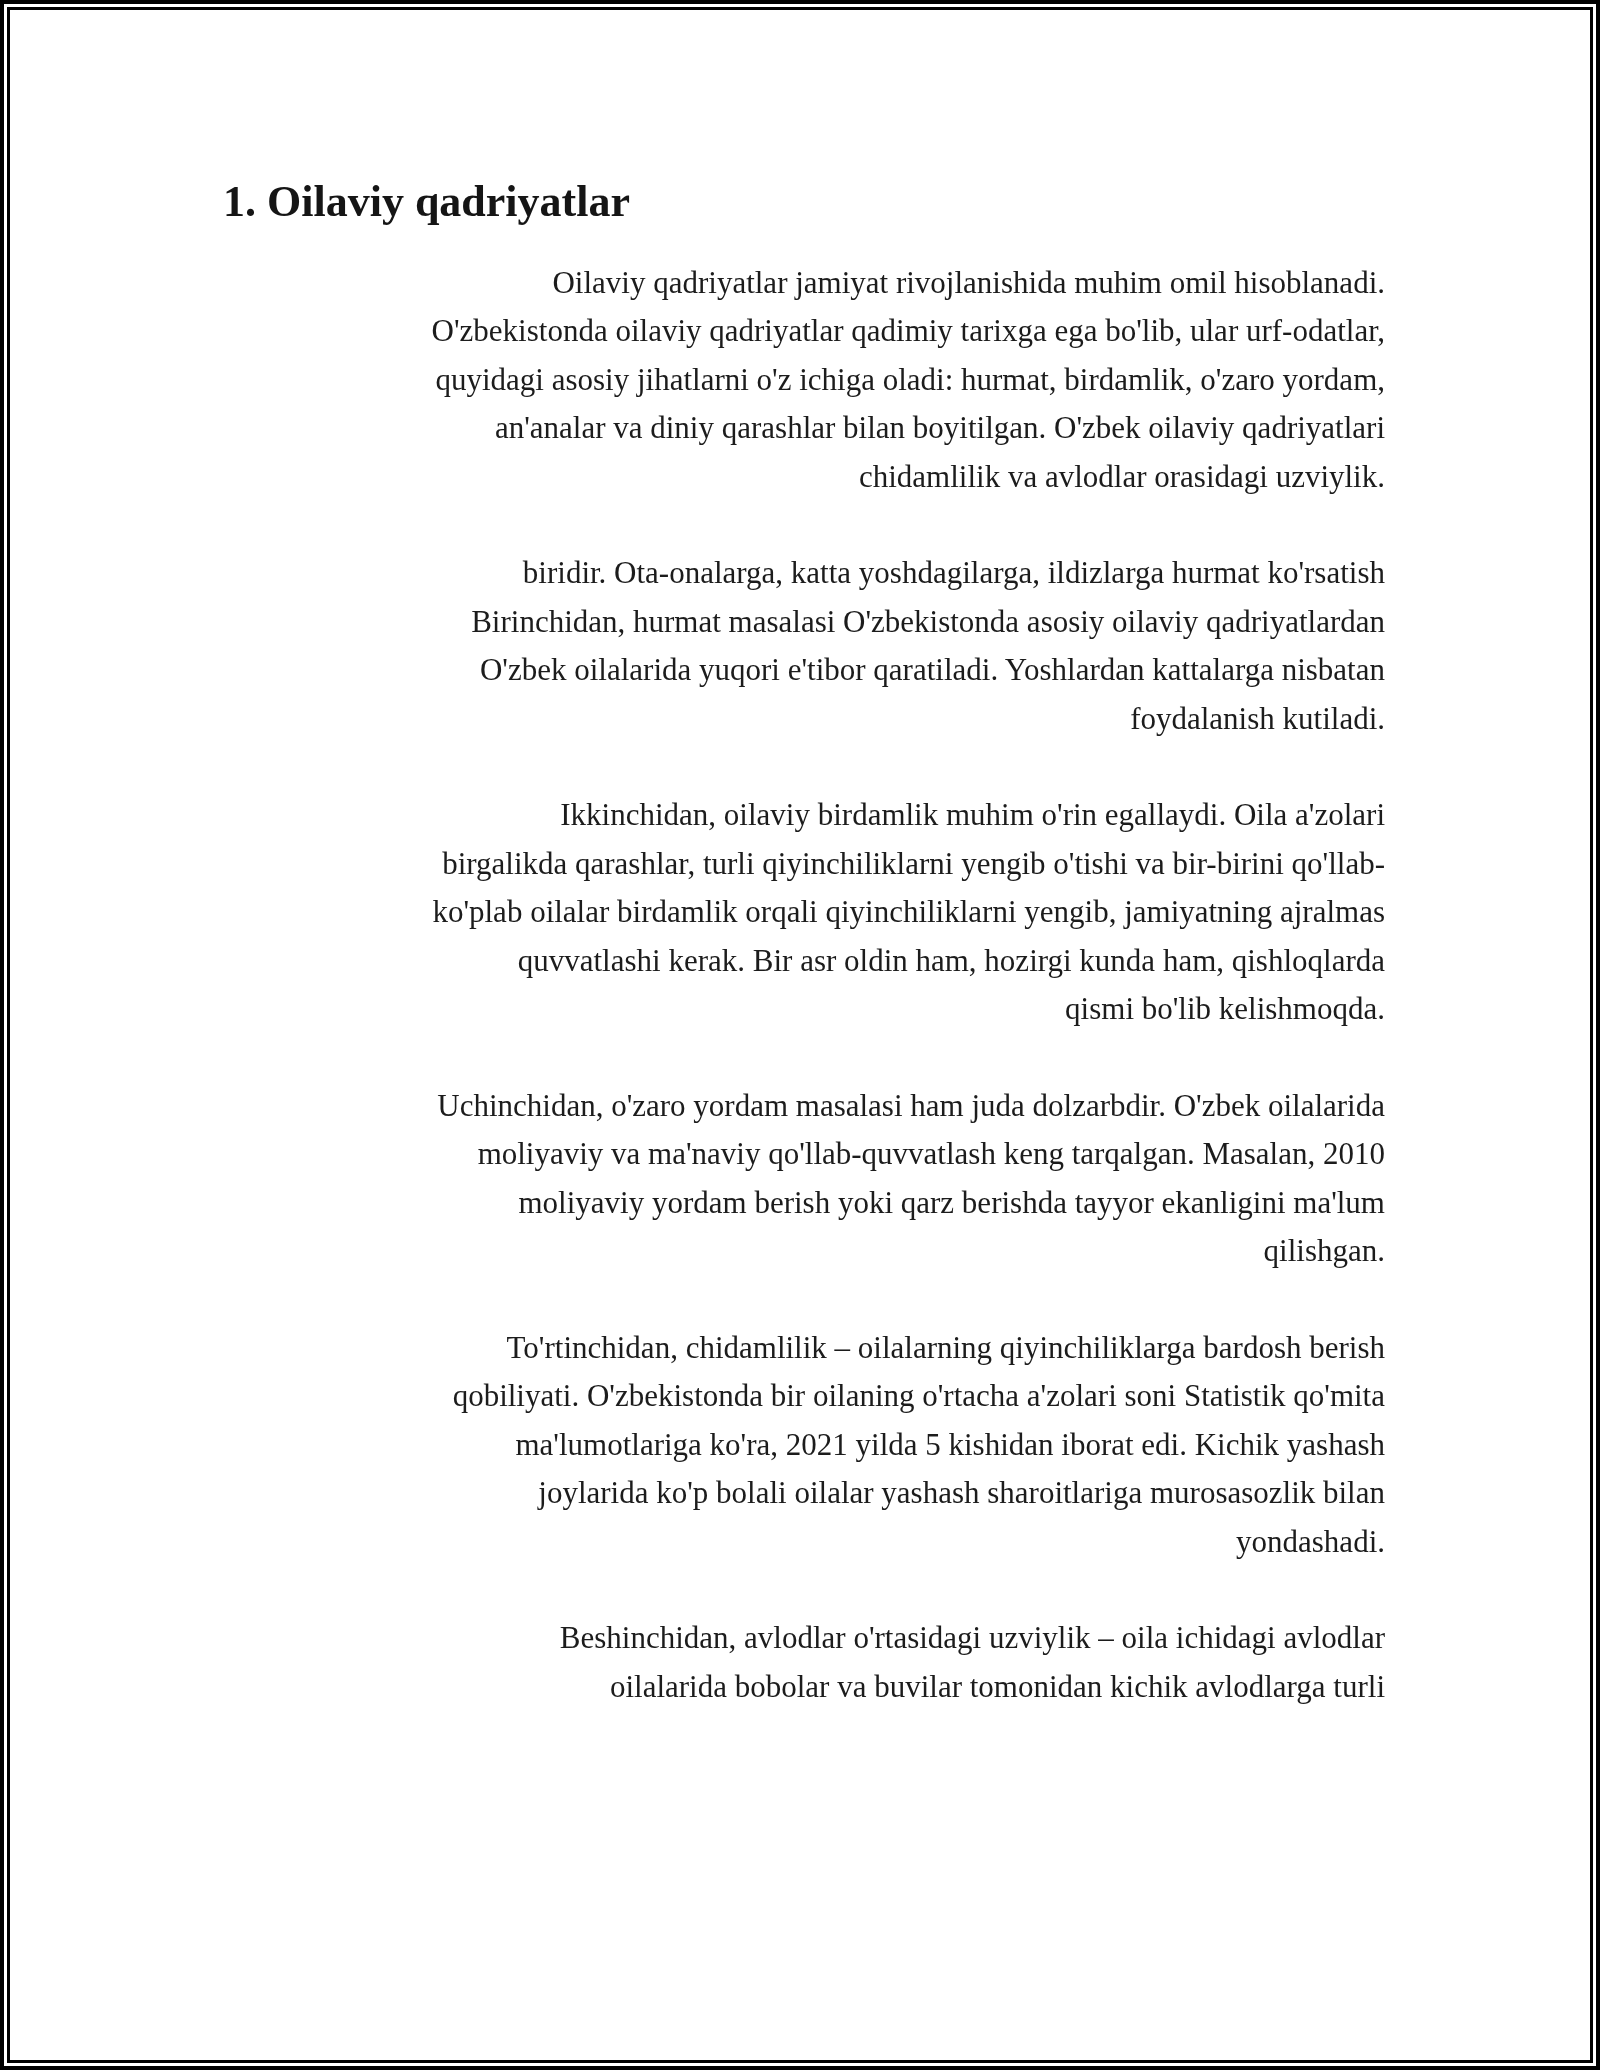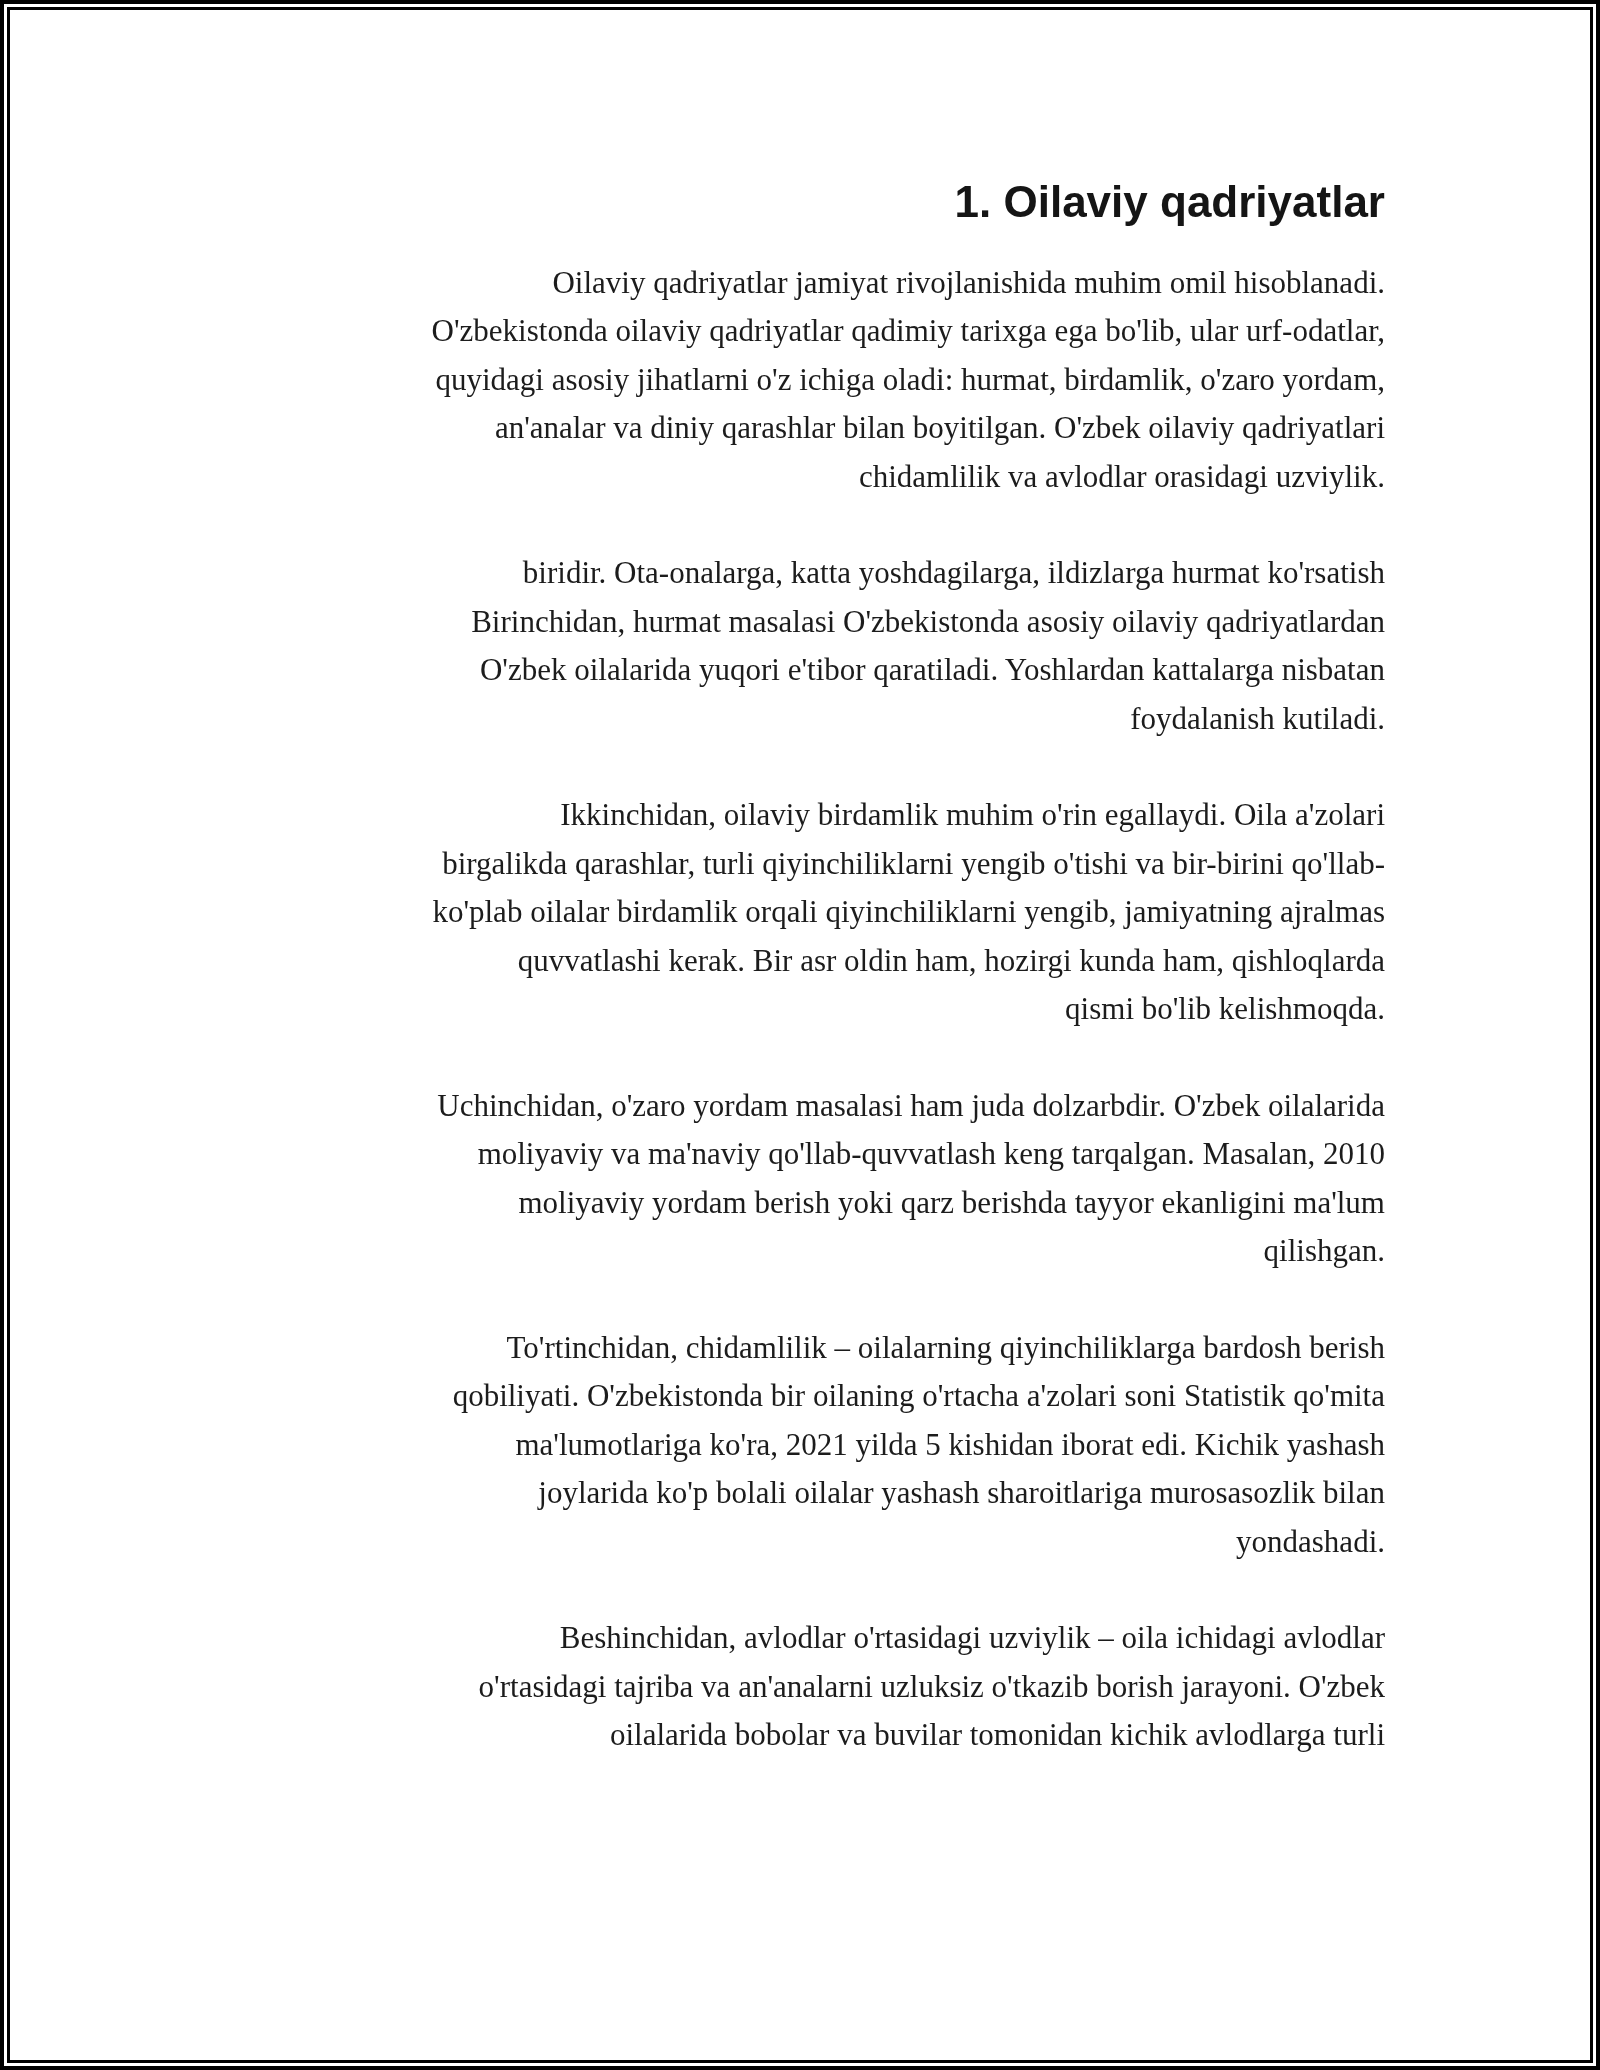--- a/index.html
+++ b/index.html
@@ -19,27 +19,26 @@
   .page-inner {
     box-sizing: border-box;
     width: 100%;
     height: 100%;
     border: 3px solid #000000;
     background: #ffffff;
     padding: 166px 205px 0 213px;
     overflow: hidden;
   }
   .doc-title {
-    font-family: Liberation Sans, sans-serif;
+    font-family: Liberation Serif, serif;
     font-size: 44px;
     font-weight: bold;
     color: #151515;
     margin: 0 0 30px 0;
     line-height: 1.2;
-    text-align: right;
   }
   .para {
     margin: 0 0 48px 0;
     text-align: right;
   }
   .line {
     font-family: "Liberation Serif", "DejaVu Serif", serif;
     font-size: 31px;
     line-height: 48.5px;
     color: #1c1c1c;
@@ -87,18 +86,17 @@
     <div class="para">
       <div class="line">To'rtinchidan, chidamlilik – oilalarning qiyinchiliklarga bardosh berish</div>
       <div class="line">qobiliyati. O'zbekistonda bir oilaning o'rtacha a'zolari soni Statistik qo'mita</div>
       <div class="line">ma'lumotlariga ko'ra, 2021 yilda 5 kishidan iborat edi. Kichik yashash</div>
       <div class="line">joylarida ko'p bolali oilalar yashash sharoitlariga murosasozlik bilan</div>
       <div class="line">yondashadi.</div>
     </div>
 
     <div class="para">
       <div class="line">Beshinchidan, avlodlar o'rtasidagi uzviylik – oila ichidagi avlodlar</div>
-      <div class="line">o'rtasidagi tajriba va an'analarni uzluksiz o'tkazib borish jarayoni. O'zbek</div>
       <div class="line">oilalarida bobolar va buvilar tomonidan kichik avlodlarga turli</div>
     </div>
 
   </div>
 </div>
 
 </body></html>

